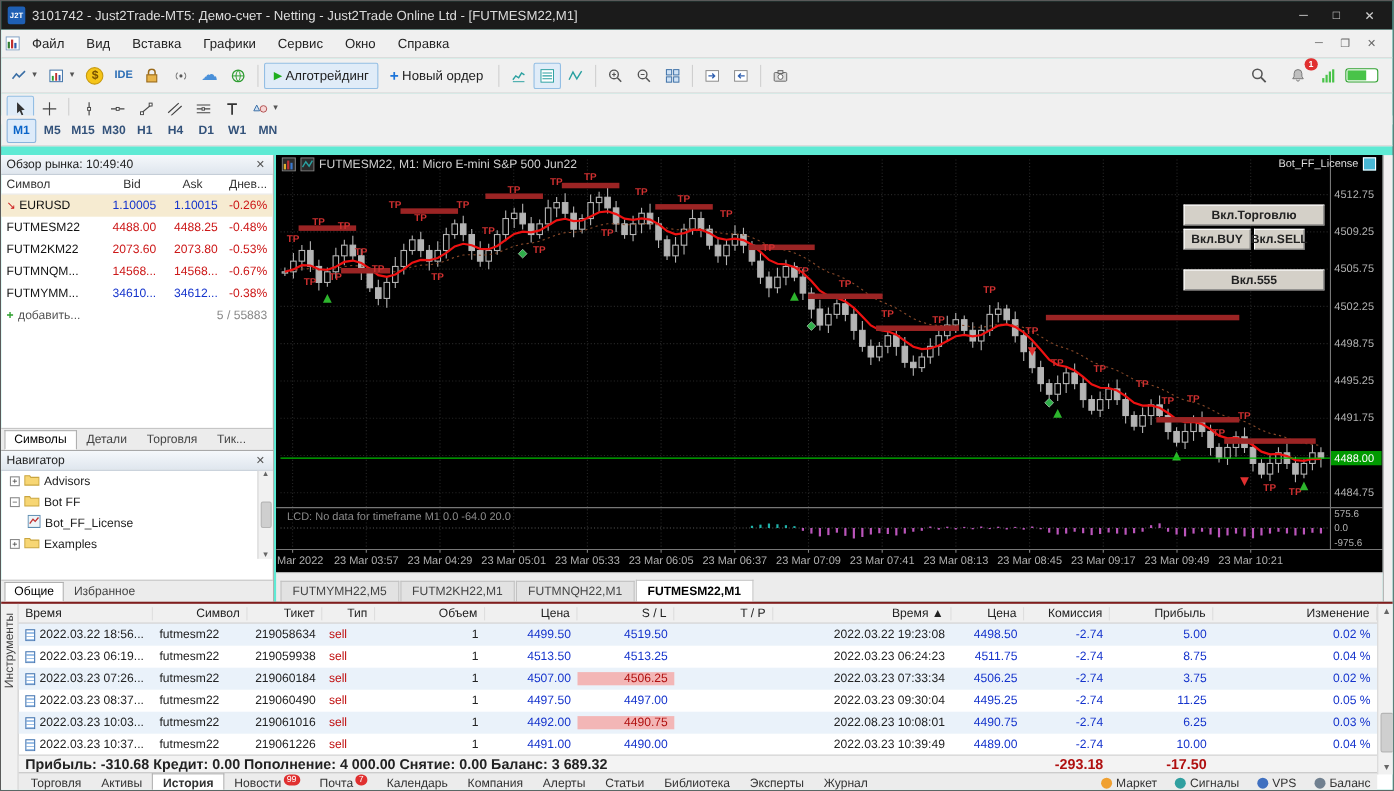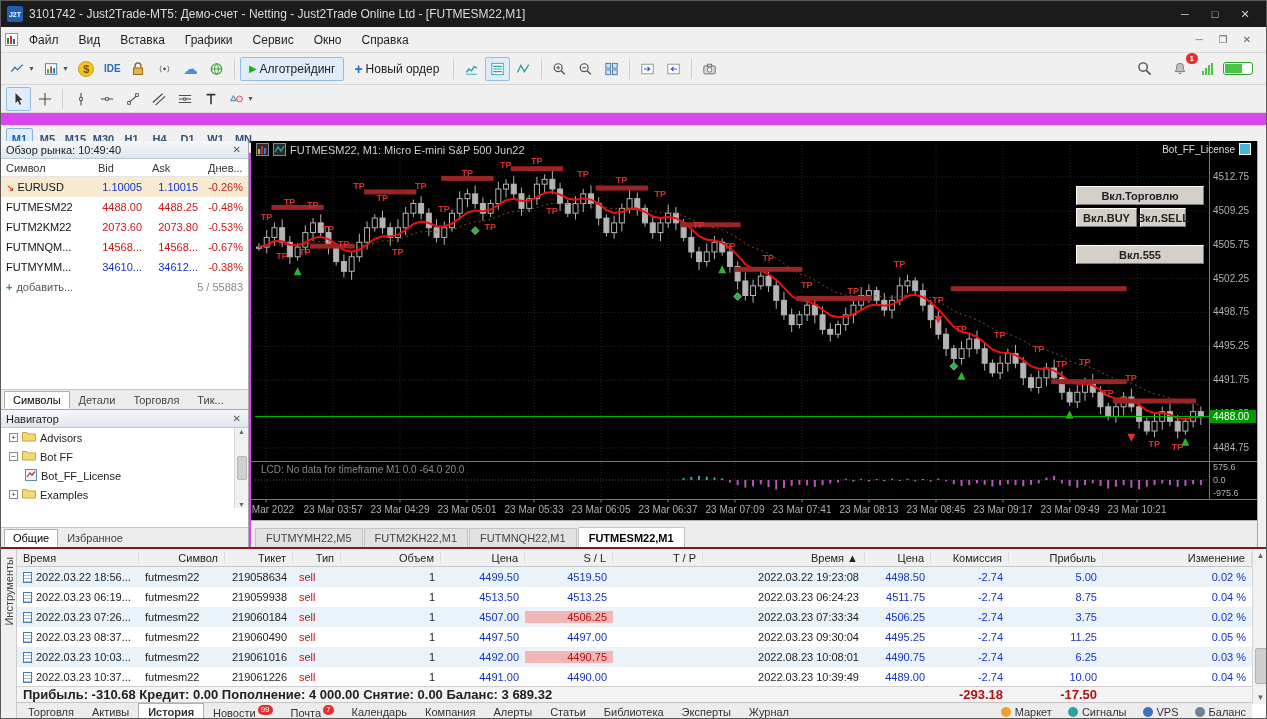--- a/index.html
+++ b/index.html
@@ -1,17 +1,17 @@
 <!DOCTYPE html>
 <html><head>
 <meta charset="utf-8">
 <style>
   html,body{margin:0;padding:0;background:#555;}
   *{box-sizing:border-box;}
-  .app{position:relative;width:1267px;height:719px;background:#d946ef;border:1px solid #5a5a5a;
+  .app{position:relative;width:1267px;height:719px;background:#5eead4;border:1px solid #5a5a5a;
        font-family:"Liberation Sans",sans-serif;font-size:12px;overflow:hidden;color:#222;}
 
   
   .titlebar{position:absolute;left:0;top:0;right:0;height:26px;background:#1b1b1b;color:#dcdcdc;
             display:flex;align-items:center;padding:0 6px;gap:6px;}
   .logo{width:16px;height:16px;background:#1e5fb4;color:#fff;font-size:7px;font-weight:bold;
         display:flex;align-items:center;justify-content:center;border-radius:2px;flex:0 0 auto;}
   .title-text{font-size:12px;white-space:nowrap;overflow:hidden;}
   .win-controls{margin-left:auto;display:flex;}
   .wbtn{width:30px;height:22px;display:flex;align-items:center;justify-content:center;color:#cfcfcf;font-size:11px;}
@@ -21,21 +21,21 @@
            display:flex;align-items:center;padding:0 4px;gap:2px;}
   .menu-item{padding:3px 9px;color:#222;}
   .child-controls{margin-left:auto;display:flex;gap:2px;padding-right:4px;}
   .cbtn{width:22px;height:18px;display:flex;align-items:center;justify-content:center;color:#666;font-size:10px;border:1px solid transparent;}
 
   
   .toolbar{position:absolute;left:0;right:0;background:#f0f0f0;border-bottom:1px solid #d8d8d8;
            display:flex;align-items:center;padding:0 5px;gap:1px;}
   .toolbar1{top:52px;height:32px;}
   .toolbar2{top:84px;height:28px;}
-  .tfbar{top:124px;height:28px;}
+  .tfbar{top:104px;height:28px;}
   .tbtn{height:24px;min-width:25px;display:inline-flex;align-items:center;justify-content:center;
         border:1px solid transparent;border-radius:2px;gap:3px;padding:0 3px;}
   .tbtn.pressed{background:#e0ecf8;border-color:#93bee4;}
   .tbtn-text{padding:0 8px;font-size:12px;color:#222;}
   .caret{font-size:7px;color:#555;}
   .sep{width:1px;height:20px;background:#cfcfcf;margin:0 4px;flex:0 0 auto;}
   .coin{width:16px;height:16px;border-radius:50%;background:#f5c518;border:1px solid #c89b12;color:#7a5200;
         font-weight:bold;font-size:11px;display:flex;align-items:center;justify-content:center;}
   .ide-txt{color:#2a6db5;font-weight:bold;font-size:10px;}
   .cloud-glyph{color:#4a90d9;font-size:15px;line-height:1;}
@@ -56,21 +56,21 @@
 
   
   .panel{position:absolute;left:0;width:248px;background:#fff;border-right:1px solid #a8a8a8;}
   #market-watch{top:140px;height:268px;}
   #navigator{top:408px;height:138px;border-top:1px solid #a8a8a8;}
   .panel-title{height:18px;background:linear-gradient(#f5f8fb,#dfe6ee);border-bottom:1px solid #bfc9d4;
                display:flex;align-items:center;font-size:11px;padding:0 5px;color:#222;}
   .panel-close{margin-left:auto;color:#555;font-size:10px;padding:0 2px;}
   .mw-header{display:grid;grid-template-columns:92px 54px 56px 1fr;height:18px;border-bottom:1px solid #e4e4e4;
              font-size:11px;color:#333;align-items:center;}
-  .mw-header div{padding:0 5px;text-align:left;}
+  .mw-header div{padding:0 5px;text-align:center;}
   .mw-header div:first-child{text-align:left;}
   .mw-row{display:grid;grid-template-columns:92px 54px 56px 1fr;height:20px;align-items:center;font-size:11px;}
   .mw-row.sel{background:#f6ebd1;}
   .sym{padding-left:5px;display:flex;gap:3px;align-items:center;color:#111;white-space:nowrap;overflow:hidden;}
   .num{text-align:right;padding-right:5px;white-space:nowrap;}
   .blue{color:#1433cc;} .red{color:#cc1717;}
   .arr-down{color:#cc1717;font-size:10px;}
   .mw-add{display:flex;align-items:center;height:20px;font-size:11px;color:#555;padding:0 5px;gap:4px;}
   .plus-green{color:#2fa12f;font-weight:bold;}
   .mw-count{margin-left:auto;color:#888;}

